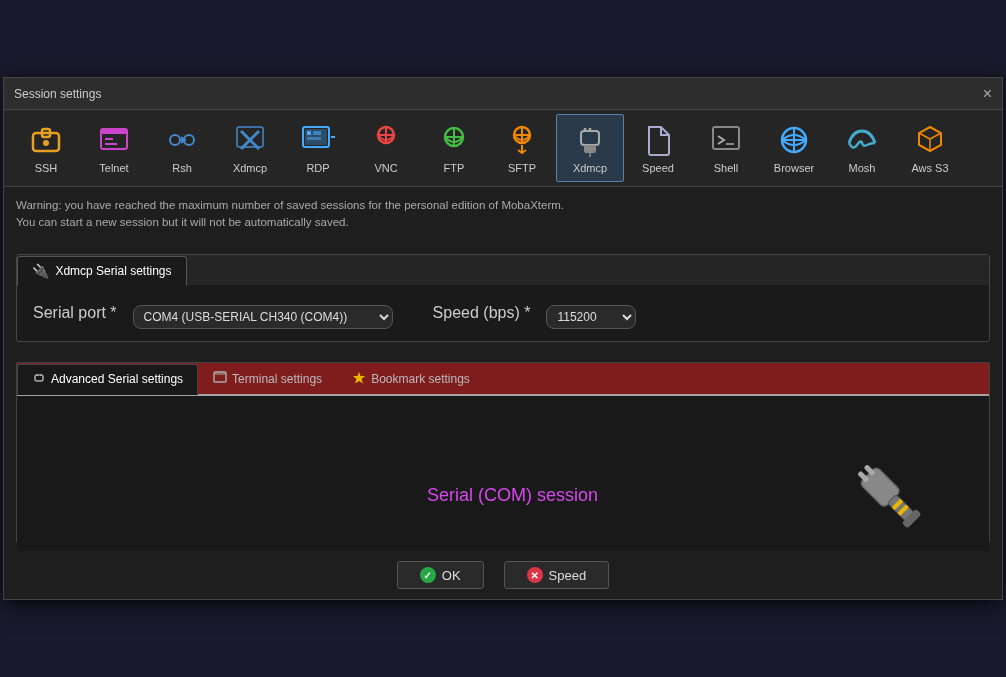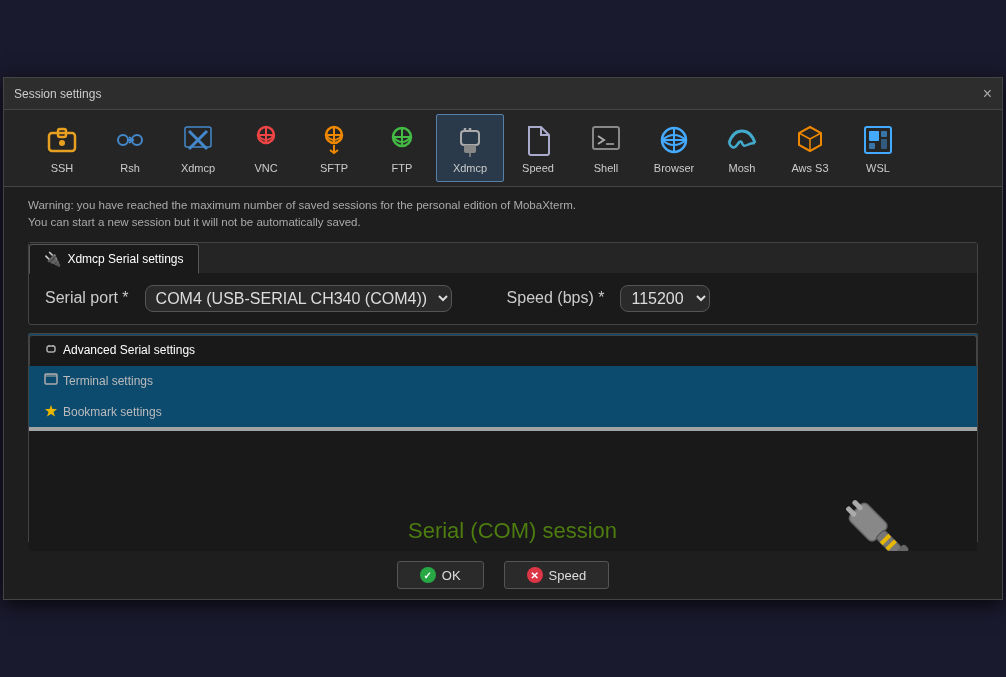--- a/index.html
+++ b/index.html
@@ -43,21 +43,21 @@
       font-size: 16px;
       background: none;
       border: none;
       line-height: 1;
     }
     .session-icons {
       display: flex;
       flex-direction: row;
       background: #252525;
       border-bottom: 1px solid #444;
-      padding: 4px 24px;
+      padding: 4px 8px;
       gap: 0;
     }
     .session-icon-item {
       display: flex;
       flex-direction: column;
       align-items: center;
       justify-content: center;
       width: 68px;
       height: 68px;
       cursor: pointer;
@@ -80,22 +80,22 @@
       height: 36px;
       display: flex;
       align-items: center;
       justify-content: center;
       font-size: 22px;
     }
     .content-area {
       flex: 1;
       display: flex;
       flex-direction: column;
-      padding: 8px 24px;
-      gap: 8px;
+      padding: 8px 12px;
+      gap: 20px;
       overflow: hidden;
     }
     .warning-area {
       color: #aaa;
       font-size: 11.5px;
       line-height: 1.5;
       padding: 2px 0;
     }
     .warning-link {
       color: #6aadff;
@@ -142,38 +142,38 @@
     .form-label {
       color: #ccc;
       font-size: 16px;
       white-space: nowrap;
     }
     .form-select {
       background: #2a2a2a;
       border: 1px solid #555;
       color: #ddd;
       padding: 3px 6px;
-      font-size: 16px;
+      font-size: 12px;
       border-radius: 8px;
       cursor: pointer;
       appearance: auto;
+      margin-top: 8px;
     }
     .lower-tabs-wrapper {
       display: flex;
       flex-direction: column;
       border: 1px solid #444;
       border-radius: 2px;
       flex: 1;
       min-height: 0;
     }
     .lower-tabs-header {
       display: flex;
-      background: #0c4a6e;
-      border-bottom: 4px solid #a3a3a3;
-      flex-direction: column;
+      background: #7f1d1d;
+      border-bottom: 2px solid #a3a3a3;
     }
     .lower-tab {
       display: flex;
       align-items: center;
       gap: 5px;
       padding: 6px 14px;
       cursor: pointer;
       font-size: 12px;
       color: #bbb;
       border: 1px solid transparent;
@@ -190,22 +190,22 @@
     .lower-content {
       flex: 1;
       background: #191919;
       display: flex;
       align-items: center;
       justify-content: center;
       position: relative;
       min-height: 200px;
     }
     .session-label {
-      color: #4d7c0f;
-      font-size: 22px;
+      color: #d946ef;
+      font-size: 18px;
       font-weight: 500;
       margin-left: 19px;
     }
     .plug-icon {
       position: absolute;
       right: 60px;
       bottom: 60px;
       width: 80px;
       height: 80px;
     }
@@ -260,71 +260,95 @@
             <rect x="4" y="10" width="26" height="18" rx="3" fill="none" stroke="#e8a020" stroke-width="2.5"></rect>
             <rect x="13" y="6" width="8" height="8" rx="2" fill="none" stroke="#e8a020" stroke-width="2.5"></rect>
             <circle cx="17" cy="20" r="3" fill="#e8a020"></circle>
           </svg>
         </div>
         <span class="session-icon-label">SSH</span>
       </div>
       <div class="session-icon-item">
         <div class="icon-shape">
           <svg width="34" height="34" viewBox="0 0 34 34">
+            <rect x="4" y="6" width="26" height="20" rx="2" fill="none" stroke="#cc44cc" stroke-width="2"></rect>
+            <rect x="4" y="6" width="26" height="5" rx="2" fill="#cc44cc"></rect>
+            <line x1="8" y1="16" x2="16" y2="16" stroke="#cc44cc" stroke-width="2"></line>
+            <line x1="8" y1="21" x2="20" y2="21" stroke="#cc44cc" stroke-width="2"></line>
+          </svg>
+        </div>
+        <span class="session-icon-label">Telnet</span>
+      </div>
+      <div class="session-icon-item">
+        <div class="icon-shape">
+          <svg width="34" height="34" viewBox="0 0 34 34">
             <circle cx="10" cy="17" r="5" fill="none" stroke="#4488cc" stroke-width="2"></circle>
             <circle cx="24" cy="17" r="5" fill="none" stroke="#4488cc" stroke-width="2"></circle>
             <path d="M15 17 L19 17 M16 14 L20 17 L16 20" fill="none" stroke="#4488cc" stroke-width="2"></path>
           </svg>
         </div>
         <span class="session-icon-label">Rsh</span>
       </div>
       <div class="session-icon-item">
         <div class="icon-shape">
           <svg width="34" height="34" viewBox="0 0 34 34">
             <line x1="8" y1="8" x2="26" y2="26" stroke="#4488cc" stroke-width="3"></line>
             <line x1="26" y1="8" x2="8" y2="26" stroke="#4488cc" stroke-width="3"></line>
             <rect x="4" y="4" width="26" height="20" rx="2" fill="none" stroke="#4488cc" stroke-width="1.5"></rect>
           </svg>
         </div>
         <span class="session-icon-label">Xdmcp</span>
+      </div>
+      <div class="session-icon-item">
+        <div class="icon-shape">
+          <svg width="34" height="34" viewBox="0 0 34 34">
+            <rect x="2" y="4" width="26" height="20" rx="2" fill="none" stroke="#44aaff" stroke-width="2"></rect>
+            <rect x="4" y="6" width="22" height="16" rx="1" fill="#44aaff" opacity="0.3"></rect>
+            <rect x="6" y="8" width="4" height="4" fill="#44aaff"></rect>
+            <rect x="12" y="8" width="8" height="4" fill="#44aaff" opacity="0.6"></rect>
+            <rect x="6" y="14" width="14" height="3" fill="#44aaff" opacity="0.5"></rect>
+            <line x1="30" y1="14" x2="34" y2="14" stroke="#44aaff" stroke-width="2"></line>
+          </svg>
+        </div>
+        <span class="session-icon-label">RDP</span>
       </div>
       <div class="session-icon-item">
         <div class="icon-shape">
           <svg width="34" height="34" viewBox="0 0 34 34">
             <circle cx="17" cy="12" r="8" fill="none" stroke="#ee4444" stroke-width="2.5"></circle>
             <path d="M9 12 Q17 22 25 12" fill="none" stroke="#ee4444" stroke-width="2"></path>
             <line x1="17" y1="4" x2="17" y2="20" stroke="#ee4444" stroke-width="2"></line>
             <line x1="9" y1="12" x2="25" y2="12" stroke="#ee4444" stroke-width="2"></line>
           </svg>
         </div>
         <span class="session-icon-label">VNC</span>
+      </div>
+      <div class="session-icon-item">
+        <div class="icon-shape">
+          <svg width="34" height="34" viewBox="0 0 34 34">
+            <circle cx="17" cy="14" r="9" fill="none" stroke="#44bb44" stroke-width="2.5"></circle>
+            <path d="M8 14 Q17 24 26 14" fill="none" stroke="#44bb44" stroke-width="2"></path>
+            <line x1="17" y1="5" x2="17" y2="23" stroke="#44bb44" stroke-width="2"></line>
+            <line x1="8" y1="14" x2="26" y2="14" stroke="#44bb44" stroke-width="2"></line>
+          </svg>
+        </div>
+        <span class="session-icon-label">FTP</span>
       </div>
       <div class="session-icon-item">
         <div class="icon-shape">
           <svg width="34" height="34" viewBox="0 0 34 34">
             <circle cx="17" cy="12" r="8" fill="none" stroke="#ee8800" stroke-width="2.5"></circle>
             <path d="M9 12 Q17 22 25 12" fill="none" stroke="#ee8800" stroke-width="2"></path>
             <line x1="17" y1="4" x2="17" y2="20" stroke="#ee8800" stroke-width="2"></line>
             <line x1="9" y1="12" x2="25" y2="12" stroke="#ee8800" stroke-width="2"></line>
             <path d="M17 22 L17 30 M13 27 L17 30 L21 27" fill="none" stroke="#ee8800" stroke-width="2"></path>
           </svg>
         </div>
         <span class="session-icon-label">SFTP</span>
       </div>
-      <div class="session-icon-item">
-        <div class="icon-shape">
-          <svg width="34" height="34" viewBox="0 0 34 34">
-            <circle cx="17" cy="14" r="9" fill="none" stroke="#44bb44" stroke-width="2.5"></circle>
-            <path d="M8 14 Q17 24 26 14" fill="none" stroke="#44bb44" stroke-width="2"></path>
-            <line x1="17" y1="5" x2="17" y2="23" stroke="#44bb44" stroke-width="2"></line>
-            <line x1="8" y1="14" x2="26" y2="14" stroke="#44bb44" stroke-width="2"></line>
-          </svg>
-        </div>
-        <span class="session-icon-label">FTP</span>
-      </div>
       <div class="session-icon-item active">
         <div class="icon-shape">
           <svg width="34" height="34" viewBox="0 0 34 34">
             <rect x="8" y="8" width="18" height="14" rx="3" fill="none" stroke="#aaa" stroke-width="2"></rect>
             <line x1="12" y1="5" x2="12" y2="9" stroke="#aaa" stroke-width="2.5"></line>
             <line x1="17" y1="5" x2="17" y2="9" stroke="#aaa" stroke-width="2.5"></line>
             <rect x="11" y="22" width="12" height="8" rx="2" fill="#888"></rect>
             <line x1="17" y1="30" x2="17" y2="34" stroke="#777" stroke-width="2"></line>
           </svg>
         </div>
@@ -373,32 +397,20 @@
       <div class="session-icon-item">
         <div class="icon-shape">
           <svg width="34" height="34" viewBox="0 0 34 34">
             <polygon points="17,4 28,10 28,22 17,28 6,22 6,10" fill="none" stroke="#ee8800" stroke-width="2"></polygon>
             <line x1="6" y1="10" x2="17" y2="16" stroke="#ee8800" stroke-width="1.5"></line>
             <line x1="28" y1="10" x2="17" y2="16" stroke="#ee8800" stroke-width="1.5"></line>
             <line x1="17" y1="16" x2="17" y2="28" stroke="#ee8800" stroke-width="1.5"></line>
           </svg>
         </div>
         <span class="session-icon-label">Aws S3</span>
-      </div>
-      <div class="session-icon-item">
-        <div class="icon-shape">
-          <svg width="34" height="34" viewBox="0 0 34 34">
-            <rect x="4" y="4" width="26" height="26" rx="2" fill="none" stroke="#44aaff" stroke-width="2"></rect>
-            <rect x="8" y="8" width="10" height="10" rx="1" fill="#44aaff"></rect>
-            <rect x="20" y="8" width="6" height="6" rx="1" fill="#44aaff" opacity="0.6"></rect>
-            <rect x="8" y="20" width="6" height="6" rx="1" fill="#44aaff" opacity="0.6"></rect>
-            <rect x="20" y="16" width="6" height="10" rx="1" fill="#44aaff" opacity="0.4"></rect>
-          </svg>
-        </div>
-        <span class="session-icon-label">WSL</span>
       </div>
     </div>
 
   <div class="content-area">
 
     <div class="warning-area">
       <div>Warning: you have reached the maximum number of saved sessions for the personal edition of MobaXterm.</div>
       <div>You can start a new session but it will not be automatically saved.</div>
     </div>
 
@@ -408,21 +420,21 @@
           <span style="font-size:14px;">🔌</span>
           <span>Xdmcp Serial settings</span>
         </div>
       </div>
       <div class="panel-body">
         <div class="form-row">
           <span class="form-label">Serial port *</span>
           <select class="form-select" style="min-width:260px;">
             <option>COM4  (USB-SERIAL CH340 (COM4))</option>
           </select>
-          <span class="form-label" style="margin-left:39px;text-align:right;">Speed (bps) *</span>
+          <span class="form-label" style="margin-left:24px;text-align:right;">Speed (bps) *</span>
           <select class="form-select" style="min-width:90px;">
             <option>115200</option>
           </select>
         </div>
       </div>
     </div>
 
     <div class="lower-tabs-wrapper">
       <div class="lower-tabs-header" id="lower-tabs-container">
       <div class="lower-tab active">

